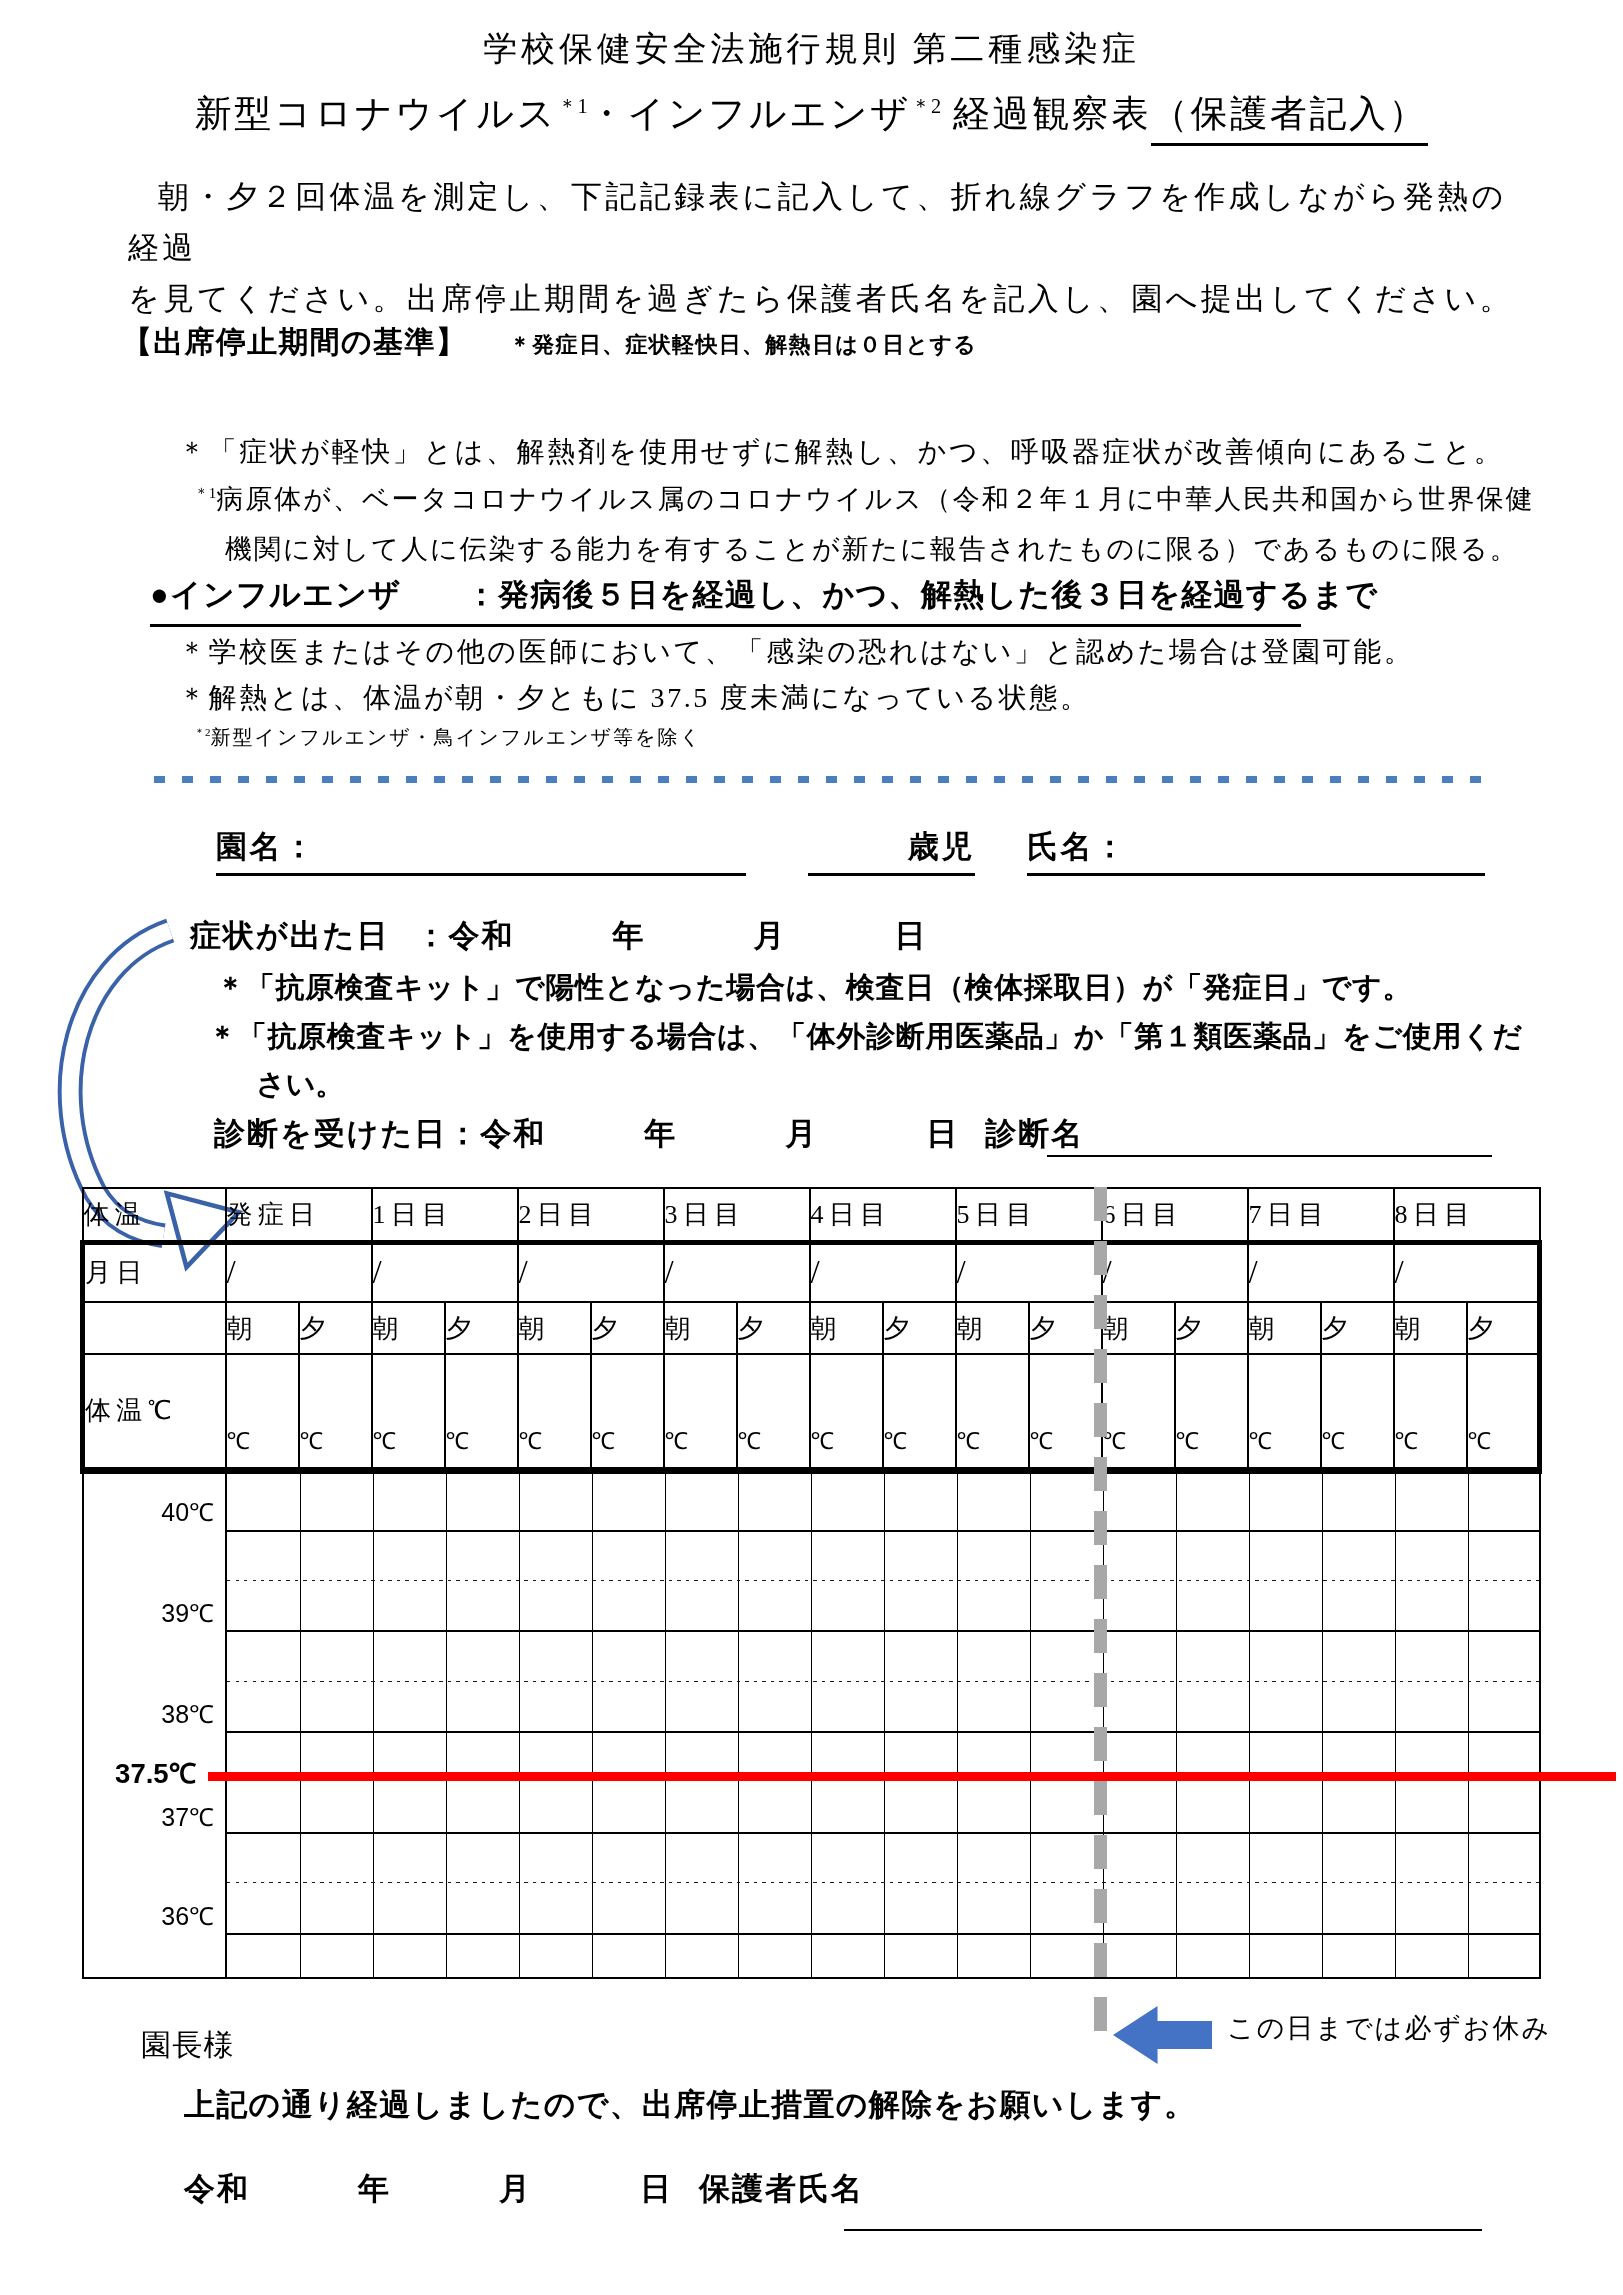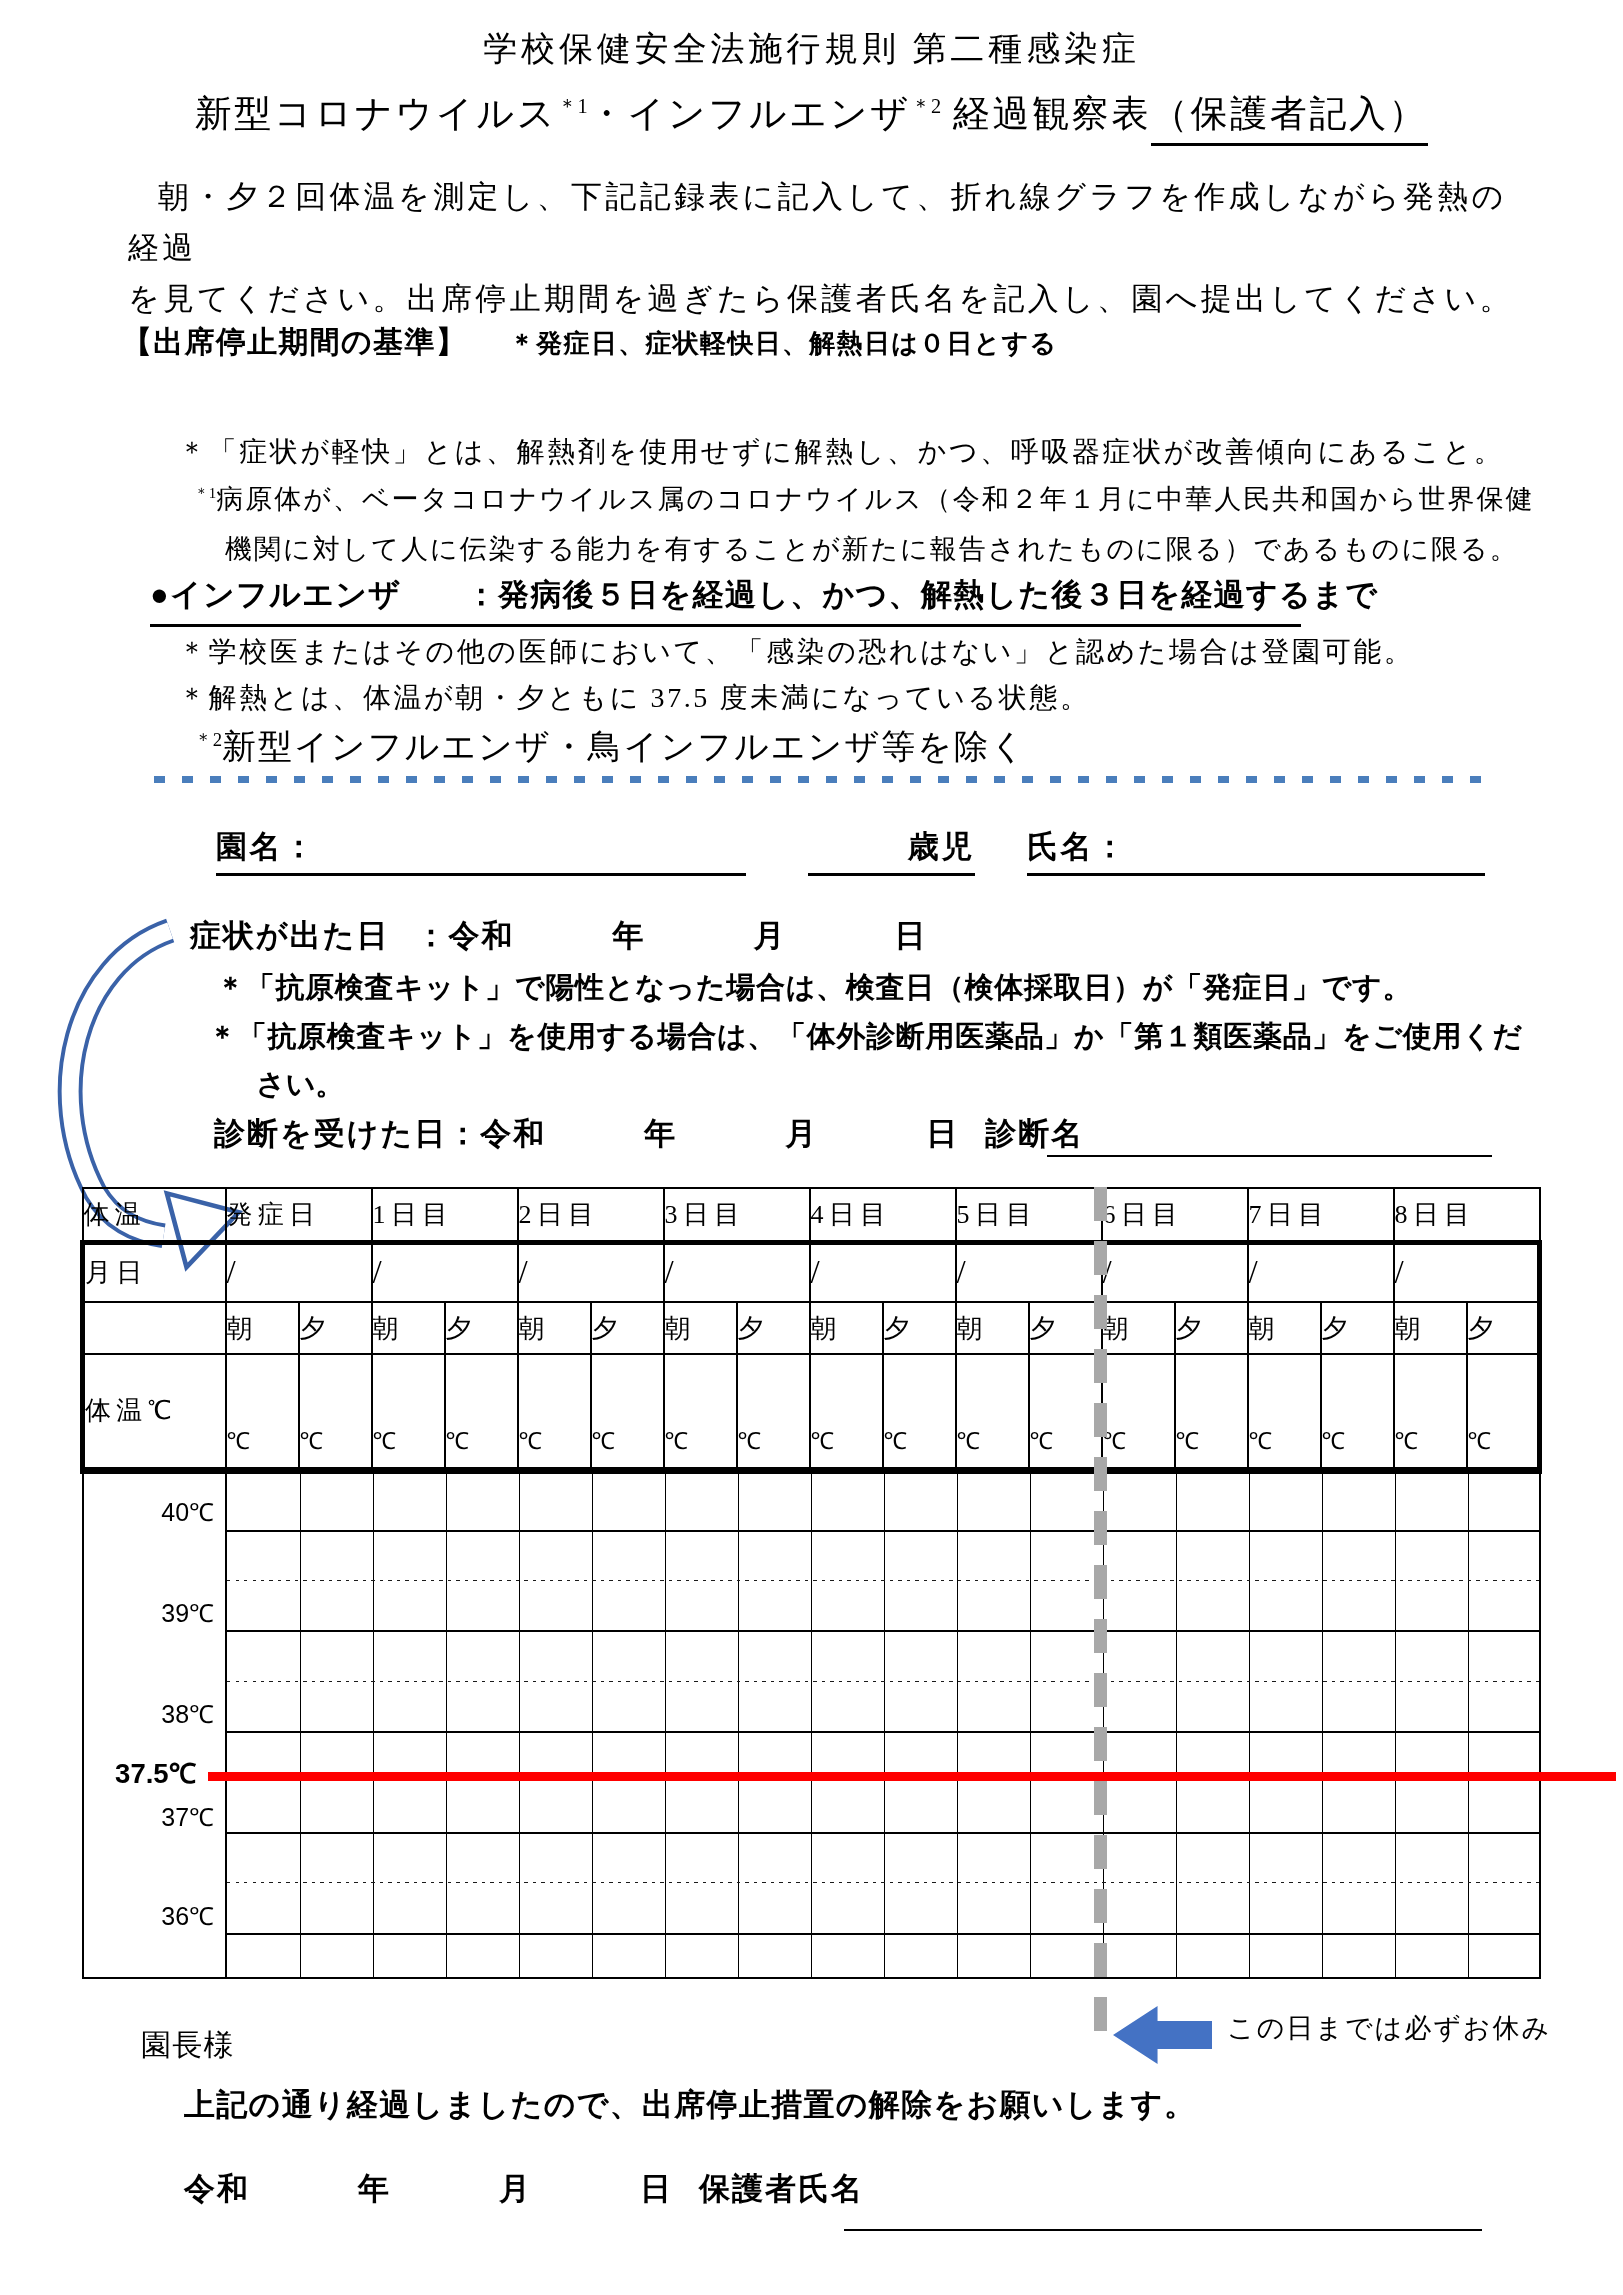--- a/index.html
+++ b/index.html
@@ -13,30 +13,30 @@
   .b{font-weight:bold;}
   sup.fn{font-size:0.55em;vertical-align:super;letter-spacing:0;}
   
   #doc-title{top:26px;left:0;width:100%;text-align:center;font-size:34px;letter-spacing:3.9px;}
   #doc-subtitle{top:89px;left:0;width:100%;text-align:center;font-size:37px;letter-spacing:2.6px;}
   #doc-subtitle .ul{border-bottom:3.3px solid #000;padding-bottom:9px;}
   #intro{top:171px;left:128px;width:1393px;font-size:31px;line-height:51px;letter-spacing:3.3px;}
   #intro .l1{text-indent:30px;}
   
   #criteria-heading{top:322px;left:122px;font-size:30px;letter-spacing:1.3px;}
-  #criteria-heading .note{margin-left:42px;font-size:26px;}
+  #criteria-heading .note{margin-left:42px;font-size:22px;}
   .rule{font-size:31px;letter-spacing:1.3px;border-bottom:3.3px solid #000;padding-bottom:7.9px;white-space:nowrap;}
   #covid-rule{top:370px;left:150px;width:1263px;}
   #flu-rule{top:574px;left:150px;width:1151px;}
   #covid-note1{top:433px;left:178px;font-size:28px;letter-spacing:2.6px;}
   #covid-note2{top:481px;left:194px;font-size:27px;letter-spacing:2px;}
   #covid-note2-l2{top:531px;left:225px;font-size:27px;letter-spacing:2px;}
   #flu-note1{top:633px;left:178px;font-size:28px;letter-spacing:2.6px;}
   #flu-note2{top:679px;left:178px;font-size:28px;letter-spacing:2.6px;}
-  #flu-note3{top:724px;left:194px;font-size:34px;letter-spacing:2px;}
+  #flu-note3{top:724px;left:194px;font-size:20px;letter-spacing:2px;}
   #separator{top:776px;left:154px;width:1338px;height:7.2px;
     background:repeating-linear-gradient(to right,#4a7ebc 0 11px,transparent 11px 28px);}
   
   .field{border-bottom:3.3px solid #000;height:47px;font-size:31px;letter-spacing:2.6px;}
   #garden-field{top:826px;left:216px;width:530px;}
   #age-field{top:826px;left:808px;width:167px;text-align:right;}
   #name-field{top:826px;left:1027px;width:458px;}
   
   .formline{font-size:31px;letter-spacing:2px;white-space:nowrap;}
   #onset-line{top:915px;left:190px;}

